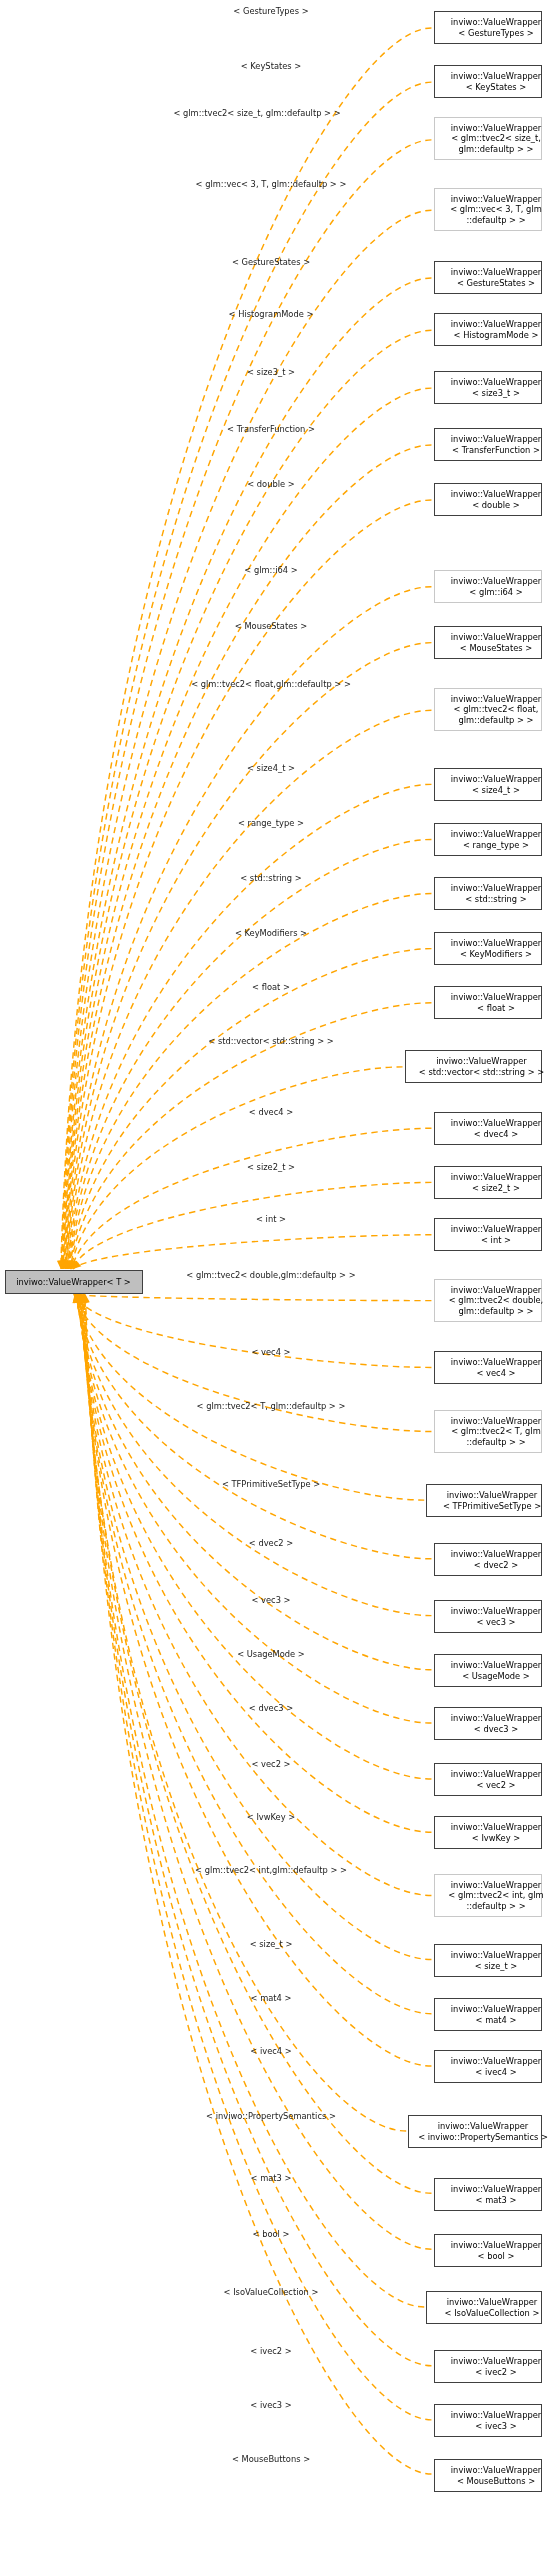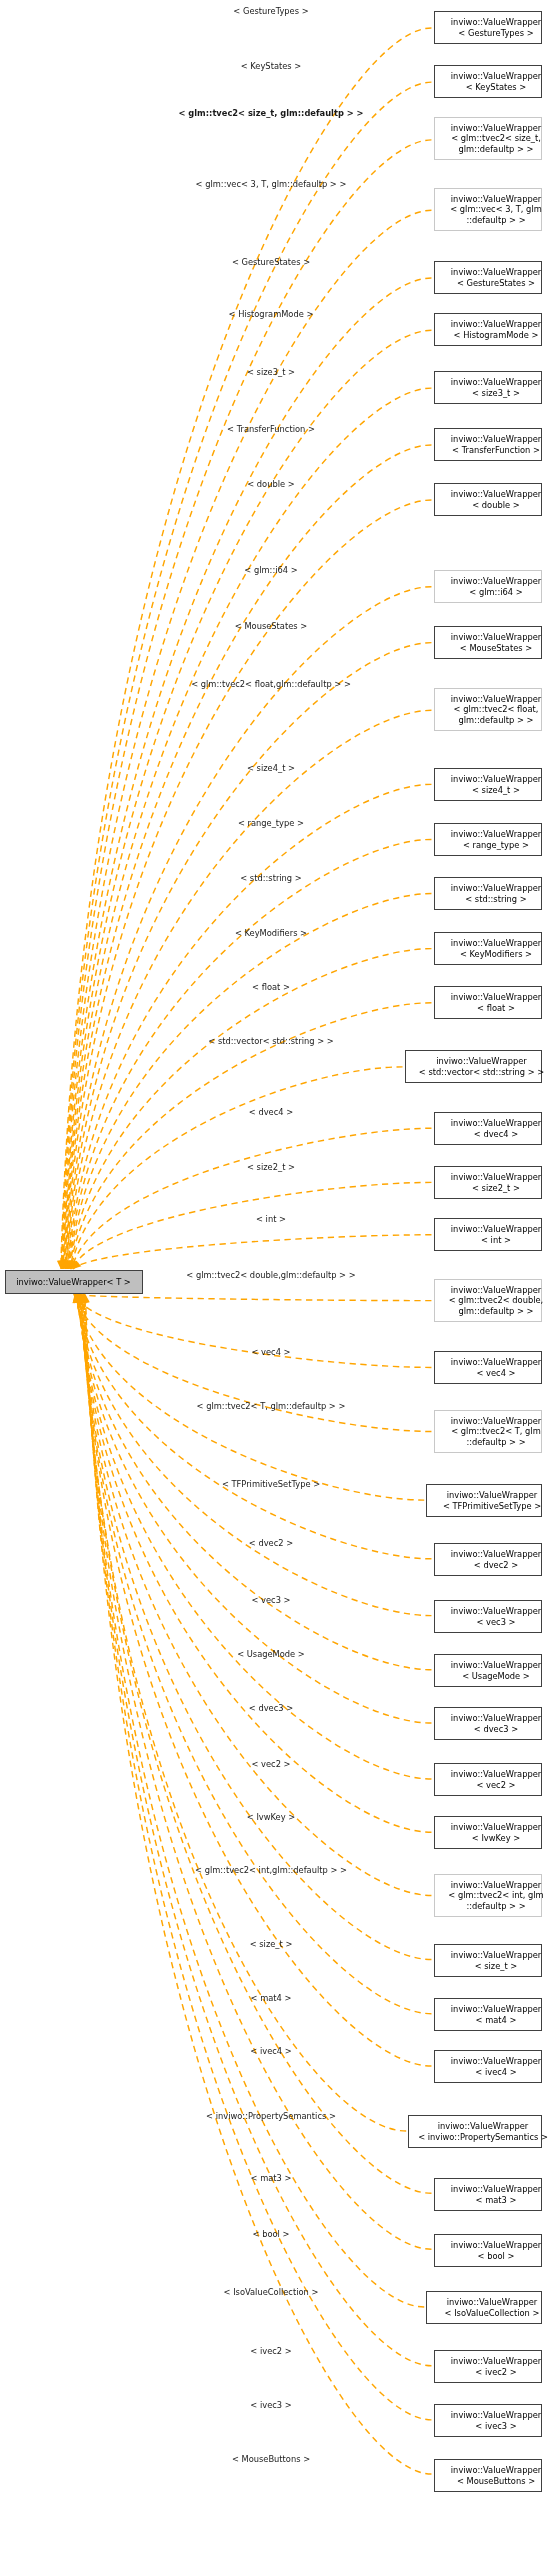--- a/index.html
+++ b/index.html
@@ -160,21 +160,21 @@
       <path d="M 478,2740 C 368,2740 118.66666666666667,2243.34 94.66666666666667,1433" fill="none" stroke="#ffa500" stroke-width="1.6" stroke-dasharray="7,5"></path>
       <polygon points="94.66666666666667,1433 99.43113226103328,1441.8628363180246 90.43507696886691,1442.1292742663081" fill="#ffa500"></polygon>
     </svg>
 
   <div id="nodes">
       <div class="node solid" style="left: 434px; top: 11px; width: 108px; height: 33px;"><span class="ln">inviwo::ValueWrapper</span><span class="ln">&lt; GestureTypes &gt;</span></div>
       <div class="elabel" style="left: 271px; top: 6.3px;"><span class="ln">&lt; GestureTypes &gt;</span></div>
       <div class="node solid" style="left: 434px; top: 65px; width: 108px; height: 33px;"><span class="ln">inviwo::ValueWrapper</span><span class="ln">&lt; KeyStates &gt;</span></div>
       <div class="elabel" style="left: 271px; top: 61px;"><span class="ln">&lt; KeyStates &gt;</span></div>
       <div class="node faint" style="left: 434px; top: 117px; width: 108px; height: 43px;"><span class="ln">inviwo::ValueWrapper</span><span class="ln">&lt; glm::tvec2&lt; size_t,</span><span class="ln">glm::defaultp &gt; &gt;</span></div>
-      <div class="elabel" style="left: 271px; top: 108px; font-weight: bold;"><span class="ln">&lt; glm::tvec2&lt; size</span><span class="ln">_t, glm::defaultp &gt; &gt;</span></div>
+      <div class="elabel" style="left: 257px; top: 108px;"><span class="ln">&lt; glm::tvec2&lt; size</span><span class="ln">_t, glm::defaultp &gt; &gt;</span></div>
       <div class="node faint" style="left: 434px; top: 188px; width: 108px; height: 43px;"><span class="ln">inviwo::ValueWrapper</span><span class="ln">&lt; glm::vec&lt; 3, T, glm</span><span class="ln">::defaultp &gt; &gt;</span></div>
       <div class="elabel" style="left: 271px; top: 179px;"><span class="ln">&lt; glm::vec&lt; 3, T, glm</span><span class="ln">::defaultp &gt; &gt;</span></div>
       <div class="node solid" style="left: 434px; top: 261px; width: 108px; height: 33px;"><span class="ln">inviwo::ValueWrapper</span><span class="ln">&lt; GestureStates &gt;</span></div>
       <div class="elabel" style="left: 271px; top: 257px;"><span class="ln">&lt; GestureStates &gt;</span></div>
       <div class="node solid" style="left: 434px; top: 313px; width: 108px; height: 33px;"><span class="ln">inviwo::ValueWrapper</span><span class="ln">&lt; HistogramMode &gt;</span></div>
       <div class="elabel" style="left: 271px; top: 309px;"><span class="ln">&lt; HistogramMode &gt;</span></div>
       <div class="node solid" style="left: 434px; top: 371px; width: 108px; height: 33px;"><span class="ln">inviwo::ValueWrapper</span><span class="ln">&lt; size3_t &gt;</span></div>
       <div class="elabel" style="left: 271px; top: 367px;"><span class="ln">&lt; size3_t &gt;</span></div>
       <div class="node solid" style="left: 434px; top: 428px; width: 108px; height: 33px;"><span class="ln">inviwo::ValueWrapper</span><span class="ln">&lt; TransferFunction &gt;</span></div>
       <div class="elabel" style="left: 271px; top: 424px;"><span class="ln">&lt; TransferFunction &gt;</span></div>

